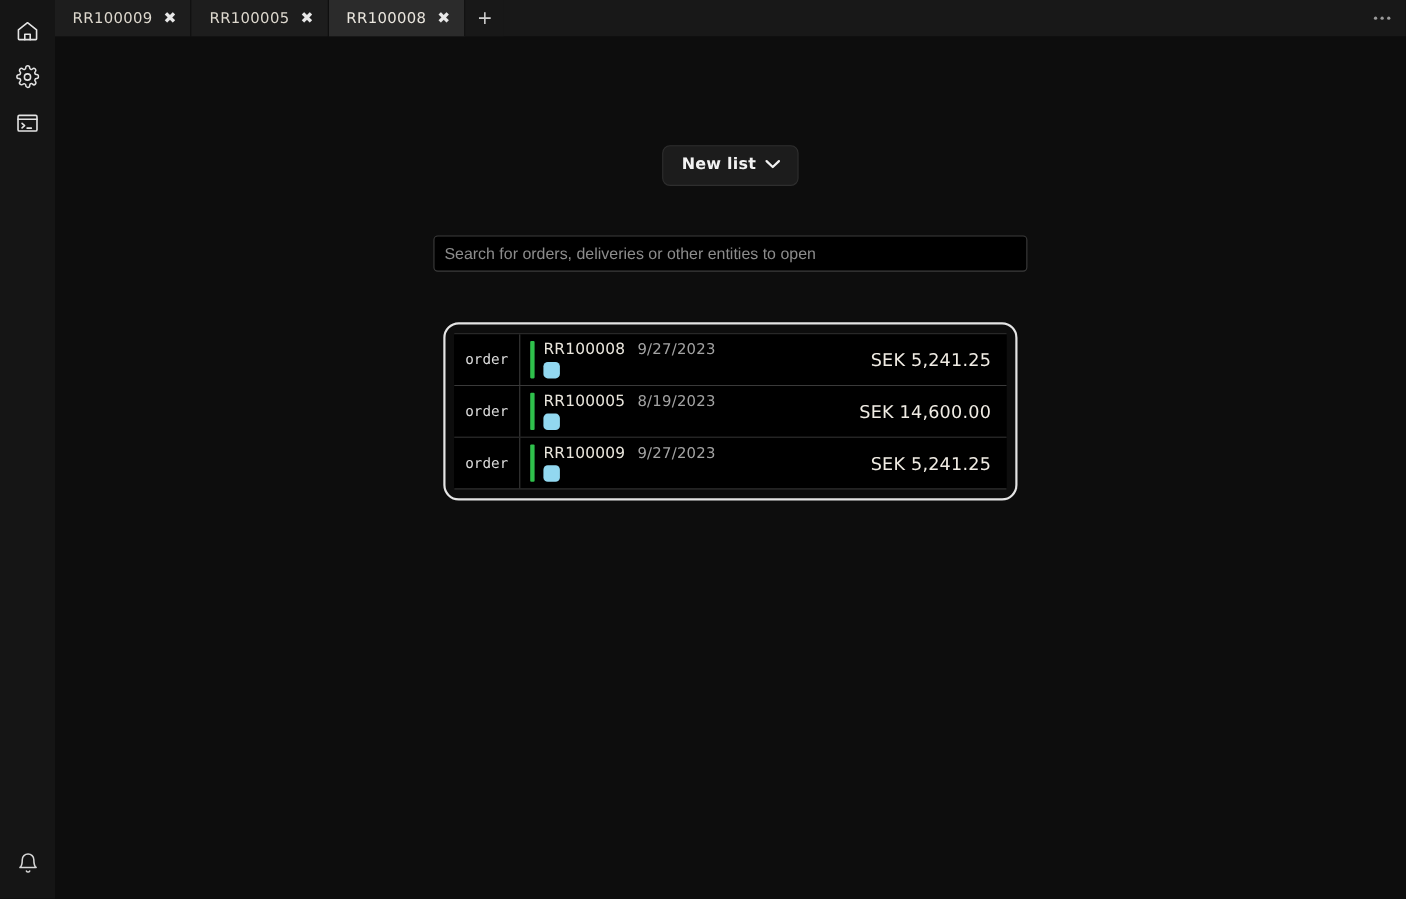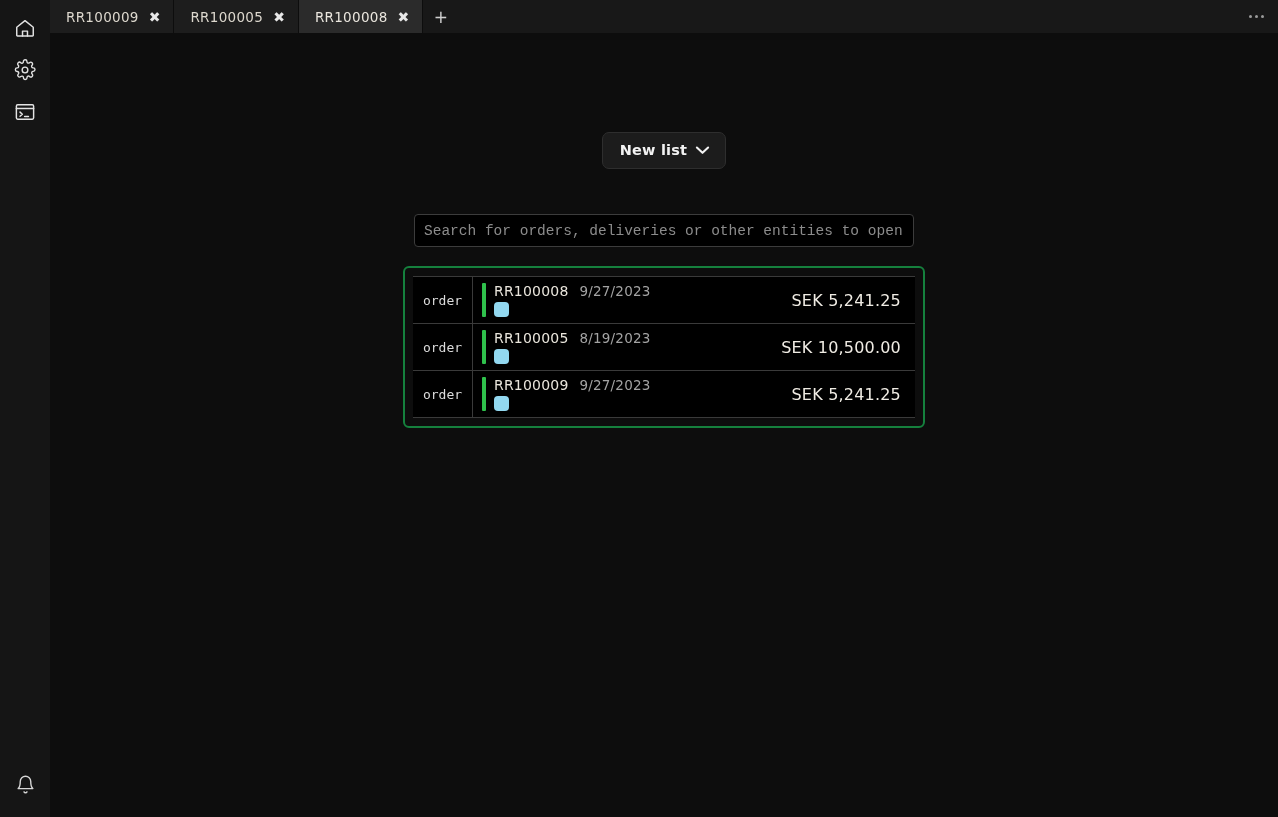--- a/index.html
+++ b/index.html
@@ -126,45 +126,46 @@
     color: #f2f2f2;
     letter-spacing: .2px;
   }
 
   .search-wrap {
     position: absolute;
     top: 181px; left: 0; width: 1228px;
     display: flex; justify-content: center;
   }
   .search-input {
-    width: 500px;
+    width: 540px;
     height: 33px;
     background: #000000;
     border: 1px solid #3c3c3c;
     border-radius: 4px;
     color: #e6e6e6;
-    font-family: Liberation Mono, monospace;
+    font-family: Liberation Sans, sans-serif;
     font-size: 14.5px;
     padding: 8px 9px;
     outline: none;
   }
   .search-input::placeholder { color: #8c8c8c; }
 
   
   .results-wrap {
     position: absolute;
     top: 233px; left: 0; width: 1228px;
     display: flex; justify-content: center;
   }
   .results-panel {
     width: 522px;
-    border: 2px solid #15803d;
-    border-radius: 6px;
+    border: 2px solid #e5e5e5;
+    border-radius: 14px;
     padding: 8px;
     background: #0d0d0d;
+    margin-top: 27px;
   }
   .results-list {
     background: #000000;
     border-top: 1px solid #3a3a3a;
   }
   .result-row {
     display: flex;
     align-items: stretch;
     border-bottom: 1px solid #3a3a3a;
     min-height: 46px;
@@ -346,21 +347,21 @@
           <div class="cell-body">
             <span class="status-bar"></span>
             <span class="body-lines">
               <span class="line-one">
                 <span class="entity-id">RR100005</span>
                 <span class="entity-date">8/19/2023</span>
               </span>
               <span class="badge"></span>
             </span>
           </div>
-          <div class="cell-amount">SEK 10,500.00</div>
+          <div class="cell-amount">SEK 14,600.00</div>
         </div>
 
         <div class="result-row">
           <div class="cell-type">order</div>
           <div class="cell-body">
             <span class="status-bar"></span>
             <span class="body-lines">
               <span class="line-one">
                 <span class="entity-id">RR100009</span>
                 <span class="entity-date">9/27/2023</span>

